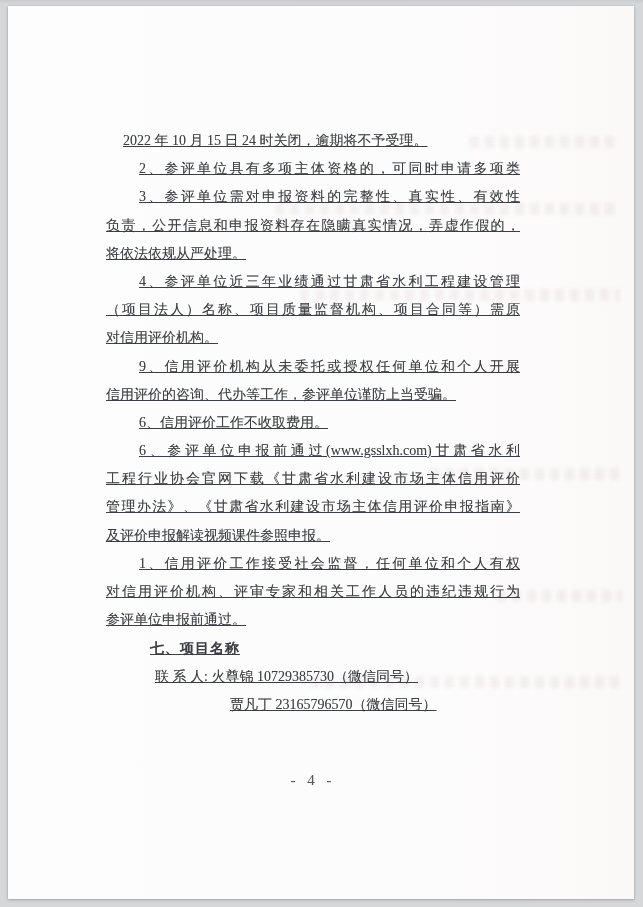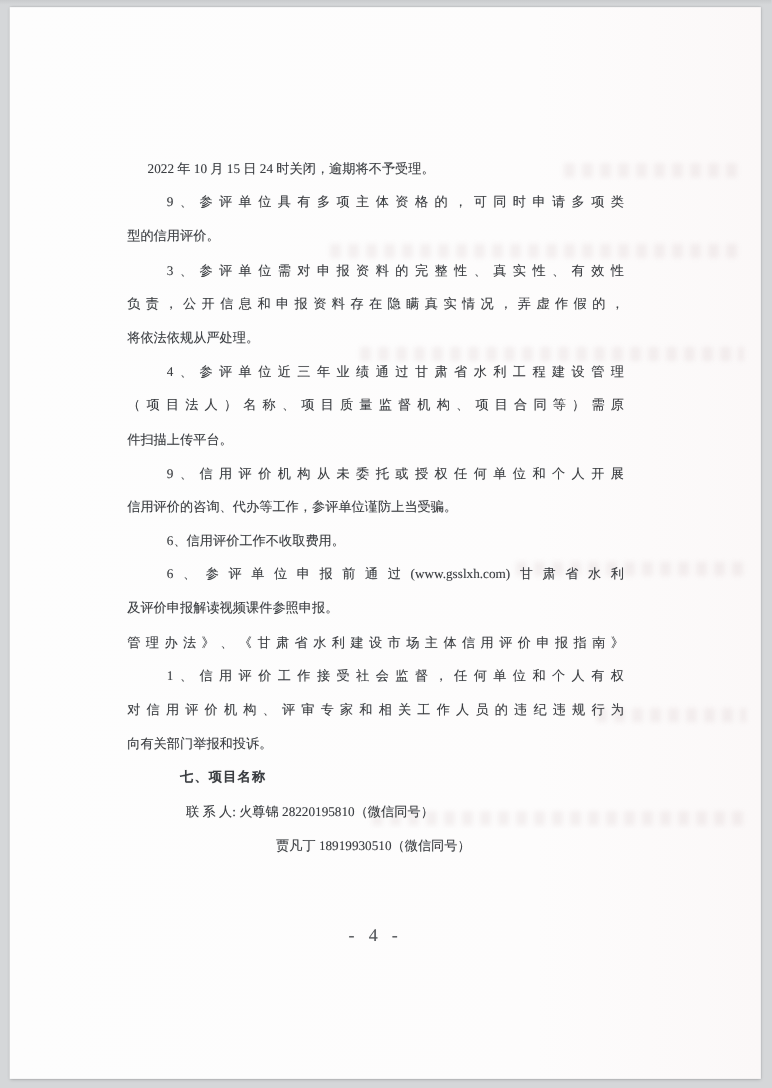--- a/index.html
+++ b/index.html
@@ -26,22 +26,23 @@
     background: linear-gradient(90deg, #fdfdfd 0%, #fdfcfc 70%, #fbf8f8 100%);
     box-shadow: 0 1px 3px rgba(0,0,0,0.22), 0 0 1px rgba(0,0,0,0.18);
   }
   
   .body-text {
     position: absolute;
     left: 98px;   
     top: 121px;   
     width: 414px; 
     color: #3b3e42;
-    font-size: 11px;
+    font-size: 14px;
     text-shadow: 0 0 0.6px rgba(59,62,66,0.35);
+    text-decoration: underline;
   }
   .line {
     height: 28.2px;
     line-height: 28.2px;
     white-space: nowrap;
   }
   .line.fill {
     white-space: normal;
     text-align: justify;
     text-align-last: justify;
@@ -96,37 +97,37 @@
 
     <div class="smudge s1"></div>
     <div class="smudge s2"></div>
     <div class="smudge s3"></div>
     <div class="smudge s4"></div>
     <div class="smudge s5"></div>
     <div class="smudge s6"></div>
 
     <div class="body-text">
         <div class="line ind-first">2022 年 10 月 15 日 24 时关闭，逾期将不予受理。</div>
-        <div class="line ind-para fill">9、参评单位具有多项主体资格的，可同时申请多项类</div>
-        <div class="line">型的信用评价。</div>
+        <div class="line ind-para fill">2、参评单位具有多项主体资格的，可同时申请多项类</div>
         <div class="line ind-para fill">3、参评单位需对申报资料的完整性、真实性、有效性</div>
         <div class="line fill">负责，公开信息和申报资料存在隐瞒真实情况，弄虚作假的，</div>
         <div class="line">将依法依规从严处理。</div>
         <div class="line ind-para fill">4、参评单位近三年业绩通过甘肃省水利工程建设管理</div>
         <div class="line fill">（项目法人）名称、项目质量监督机构、项目合同等）需原</div>
-        <div class="line">件扫描上传平台。</div>
+        <div class="line">对信用评价机构。</div>
         <div class="line ind-para fill">9、信用评价机构从未委托或授权任何单位和个人开展</div>
         <div class="line">信用评价的咨询、代办等工作，参评单位谨防上当受骗。</div>
         <div class="line ind-para">6、信用评价工作不收取费用。</div>
         <div class="line ind-para fill">6、参评单位申报前通过(www.gsslxh.com)甘肃省水利</div>
+        <div class="line fill">工程行业协会官网下载《甘肃省水利建设市场主体信用评价</div>
+        <div class="line fill">管理办法》、《甘肃省水利建设市场主体信用评价申报指南》</div>
         <div class="line">及评价申报解读视频课件参照申报。</div>
-        <div class="line fill">管理办法》、《甘肃省水利建设市场主体信用评价申报指南》</div>
         <div class="line ind-para fill">1、信用评价工作接受社会监督，任何单位和个人有权</div>
         <div class="line fill">对信用评价机构、评审专家和相关工作人员的违纪违规行为</div>
-        <div class="line">向有关部门举报和投诉。</div>
+        <div class="line">参评单位申报前通过。</div>
         <div class="line ind-heading bold">七、项目名称</div>
-        <div class="line ind-contact">联 系 人: 火尊锦 28220195810（微信同号）</div>
-        <div class="line ind-contact2">贾凡丁 18919930510（微信同号）</div>
+        <div class="line ind-contact">联 系 人: 火尊锦 10729385730（微信同号）</div>
+        <div class="line ind-contact2">贾凡丁 23165796570（微信同号）</div>
       </div>
 
     <div class="page-number">- 4 -</div>
   </div>
 </div>
 
 </body></html>

